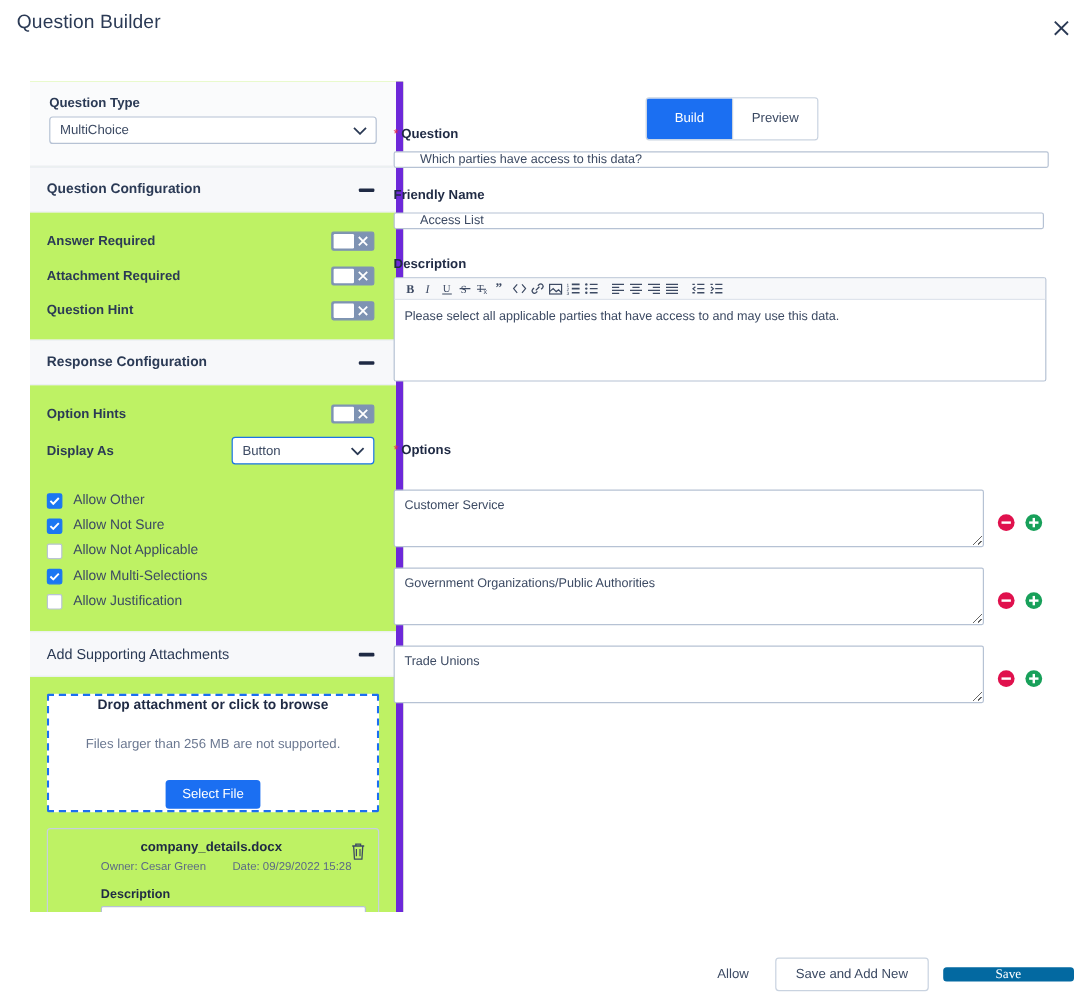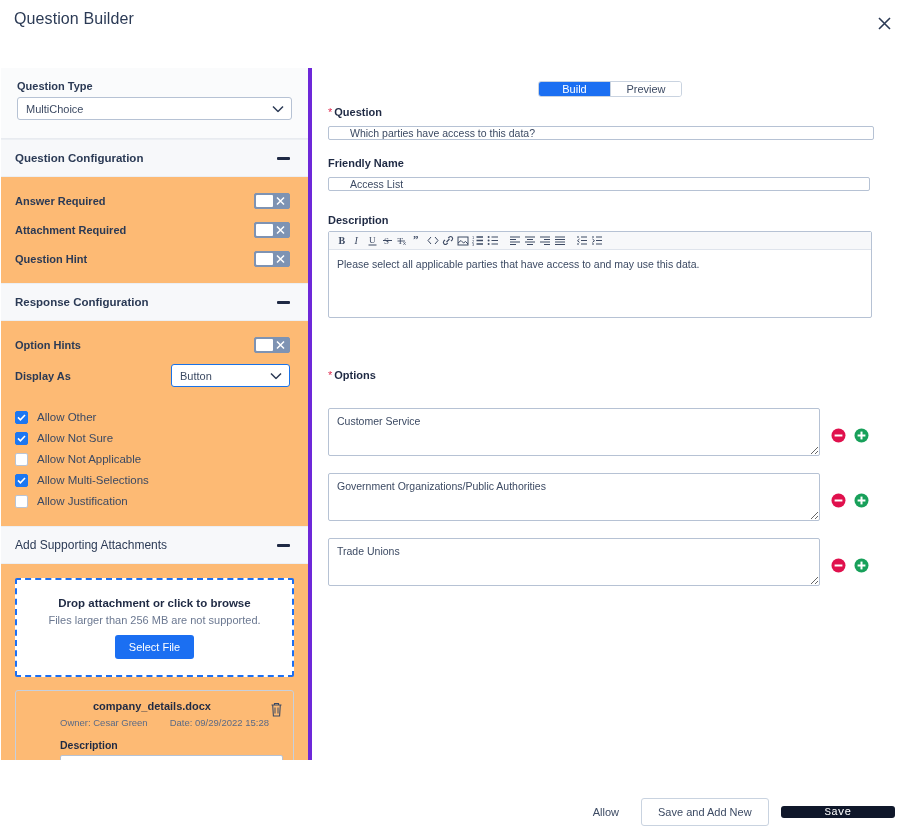--- a/index.html
+++ b/index.html
@@ -21,24 +21,24 @@
   .close-btn {
     position: absolute; right: 14px; top: 12px;
     width: 22px; height: 22px; cursor: pointer;
     display: flex; align-items: center; justify-content: center;
     color: #2b3a55;
   }
   .close-btn svg { display: block; }
 
   
   .sidebar {
-    position: absolute; left: 1px; top: 68px;
+    position: absolute; left: 25px; top: 68px;
     width: 311px; height: 692px;
-    border-right: 4px solid #6d28d9;
-    background: #fdba74;
+    border-right: 6px solid #6d28d9;
+    background: #bef264;
     overflow: hidden;
   }
   .qtype-block {
     background: #fafbfc;
     padding: 12px 16px 18px 16px;
     border-bottom: 1px solid #e8ebf0;
   }
   .fld-label {
     font-size: 11px; font-weight: bold; color: #2b3a55;
     margin-bottom: 5px;
@@ -115,21 +115,21 @@
   .box svg { display: block; }
   .chk-label { font-size: 11.5px; color: #3c4a63; }
 
   
   .dropzone {
     margin: 14px 14px 0 14px;
     height: 99px;
     border: 2px dashed #1b6ff2;
     border-radius: 2px;
     display: flex; flex-direction: column; align-items: center; justify-content: center;
-    gap: 5px; cursor: pointer; background:#fff;
+    gap: 20px; cursor: pointer; background:#fff;
   }
   .dz-title { font-size: 11.5px; font-weight: bold; color: #1f2a44; }
   .dz-sub { font-size: 11px; color: #6b7891; }
   .btn-blue {
     background: #1b6ff2; color: #fff; border: none; border-radius: 3px;
     font-size: 11px; padding: 6px 14px; cursor: pointer; margin-top: 4px;
     font-family: "Liberation Sans", sans-serif;
   }
 
   
@@ -157,21 +157,21 @@
   }
   .trash svg { display:block; }
 
   
   .main { position: absolute; left: 323px; top: 68px; width: 586px; }
   .tabs {
     position: absolute; left: 215px; top: 13px;
     display: flex; border: 1px solid #c9d3e0; border-radius: 3px; overflow: hidden;
   }
   .tab {
-    width: 71px; height: 14px; font-size: 11px;
+    width: 71px; height: 34px; font-size: 11px;
     display: flex; align-items: center; justify-content: center;
     background: #fff; color: #3c4a63; cursor: pointer;
   }
   .tab.active { background: #1b6ff2; color: #fff; }
   .tab + .tab { border-left: 1px solid #c9d3e0; }
 
   .field { position: absolute; }
   .req { color: #e02d52; font-size: 11px; margin-right: 2px; }
   .lbl { font-size: 11px; font-weight: bold; color: #1f2a44; display:block; margin-bottom: 5px; }
   .lbl.star { font-weight: normal; }
@@ -219,23 +219,23 @@
   .btn-link {
     font-size: 11px; color: #3c4a63; background: none; border: none; cursor: pointer;
     padding: 7px 10px; font-family: "Liberation Sans", sans-serif;
   }
   .btn-outline {
     font-size: 11px; color: #3c4a63; background: #fff;
     border: 1px solid #c9d3e0; border-radius: 3px; cursor: pointer;
     padding: 7px 16px; font-family: "Liberation Sans", sans-serif;
   }
   .btn-primary {
-    font-size: 11px; color: #fff; background: #0f172a;
+    font-size: 11px; color: #fff; background: #0369a1;
     border: none; border-radius: 3px; cursor: pointer;
-    padding: 0 44px; font-family: Liberation Mono, monospace;
+    padding: 0 44px; font-family: Liberation Serif, serif;
   }
 </style>
 </head>
 <body>
 
 <div class="app">
 
   <div class="title">Question Builder</div>
 
   <div class="close-btn">

